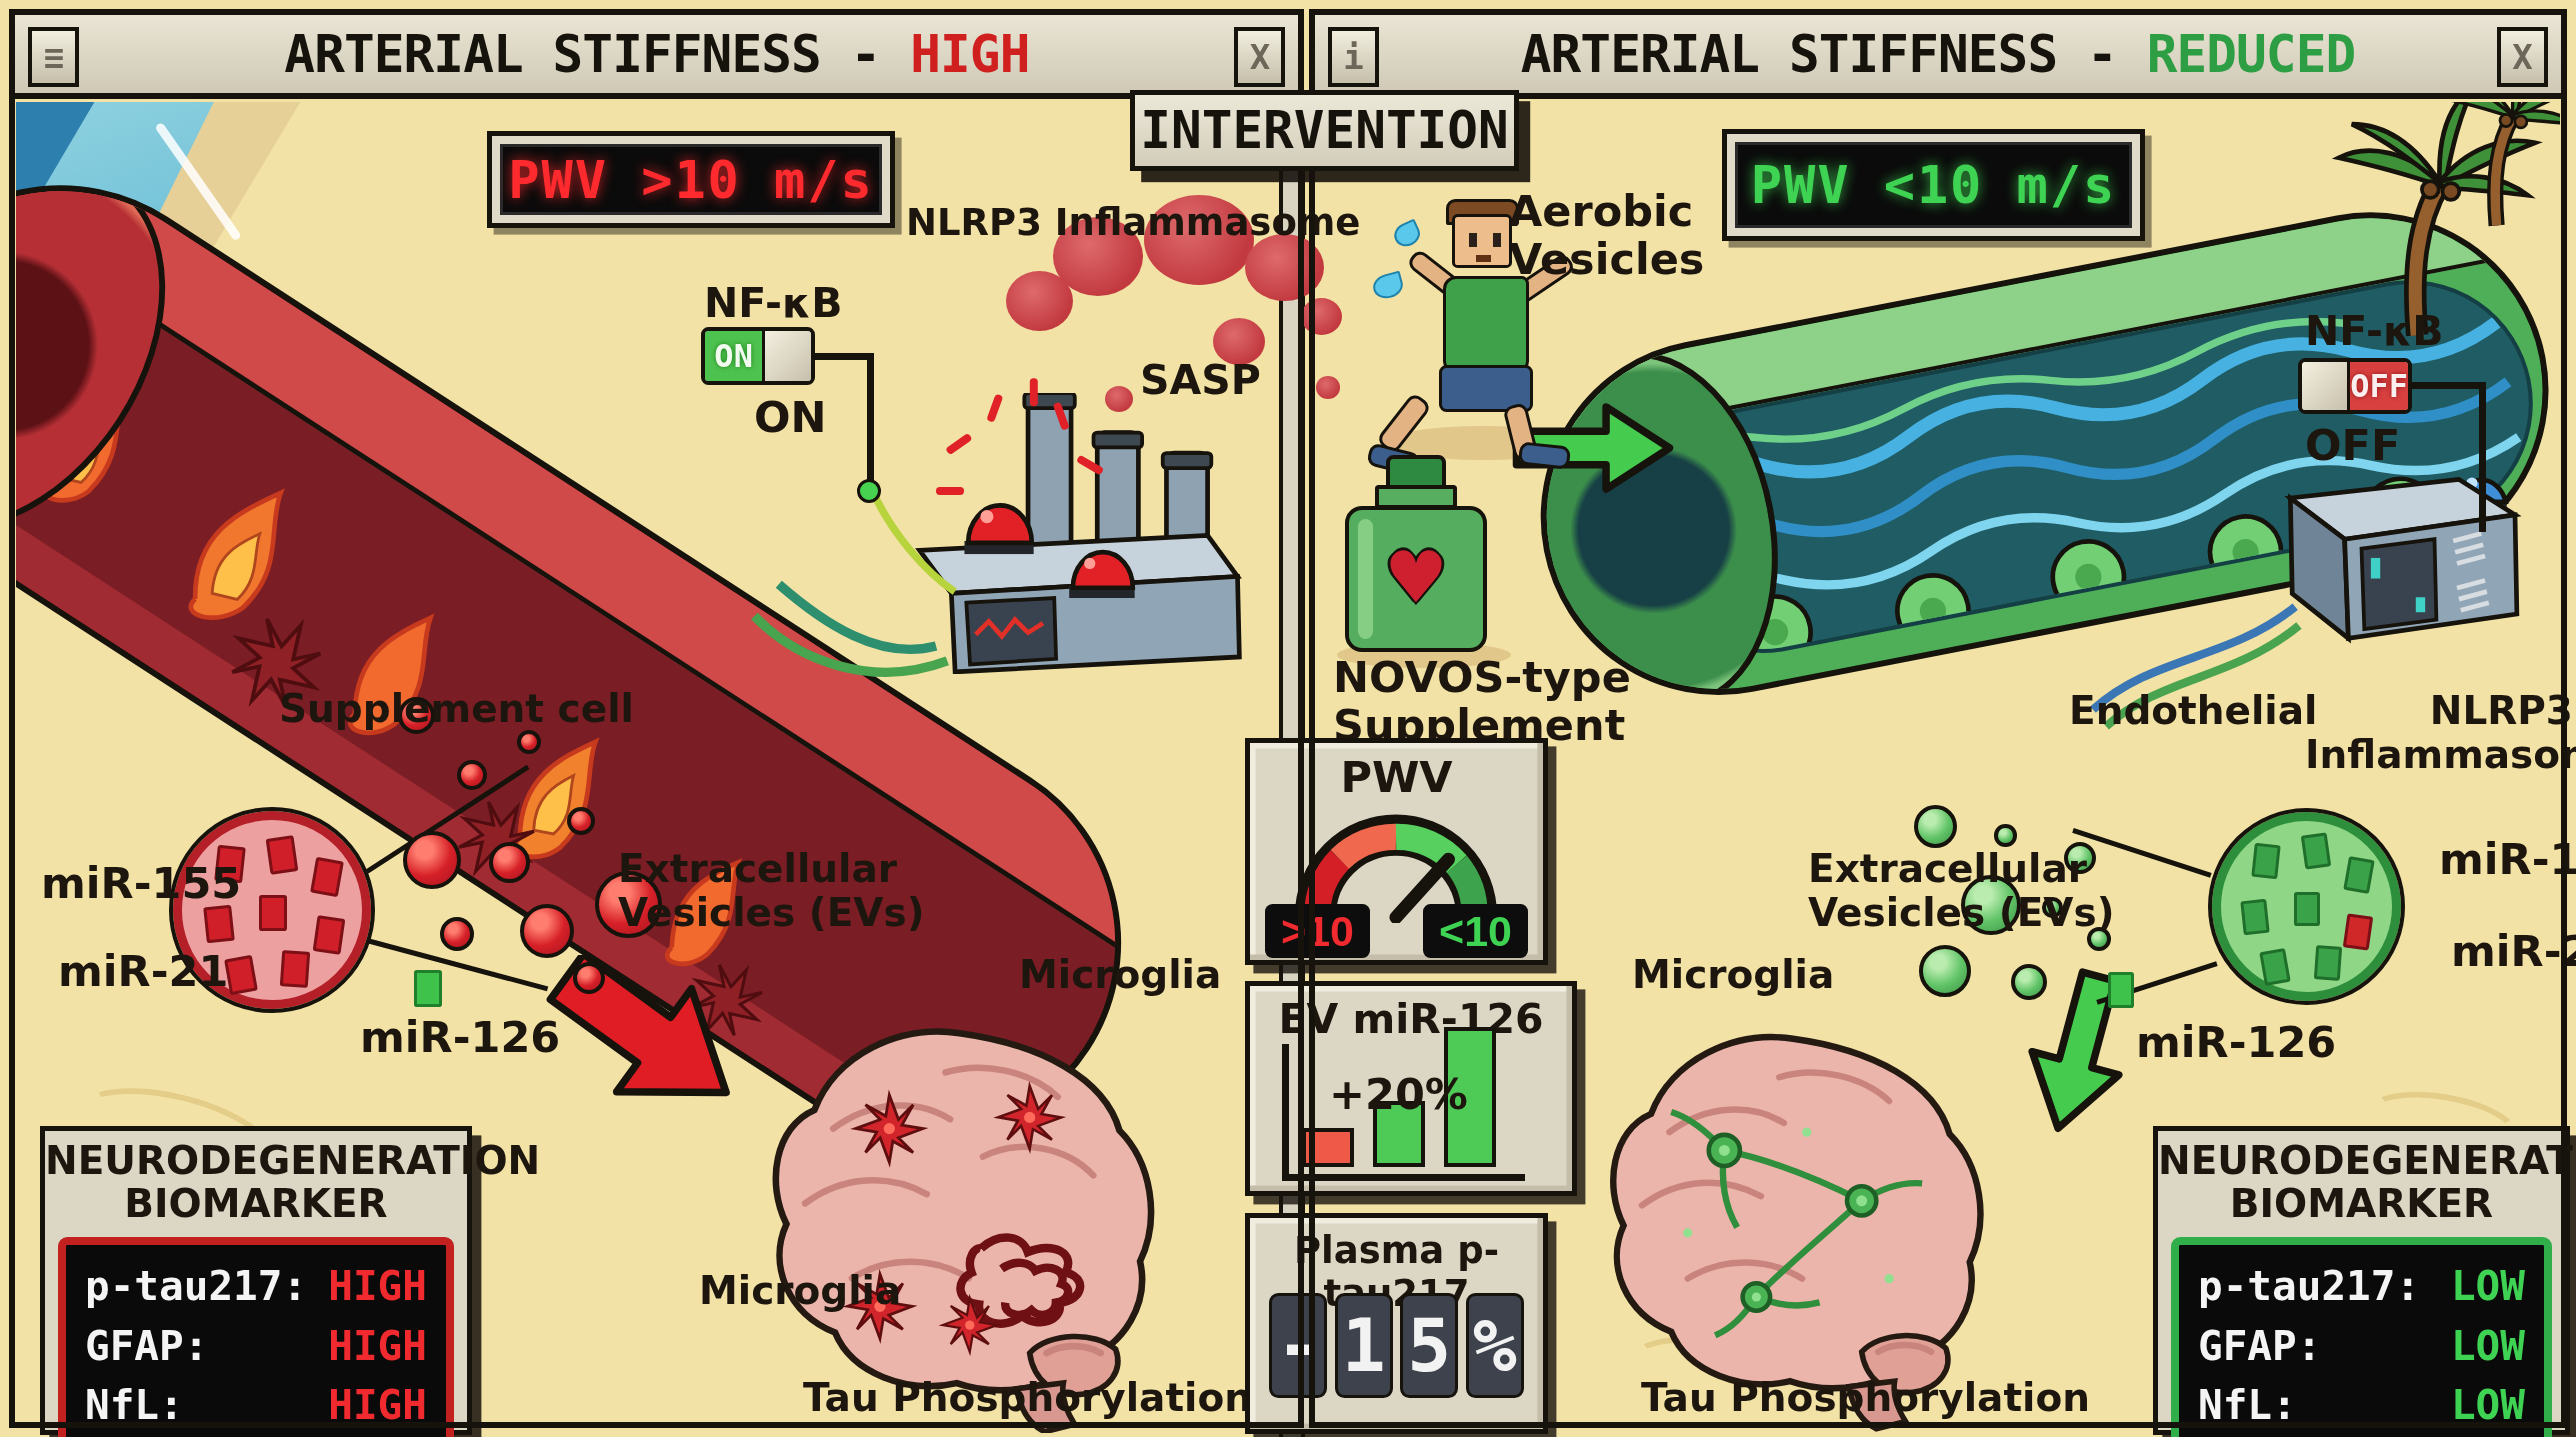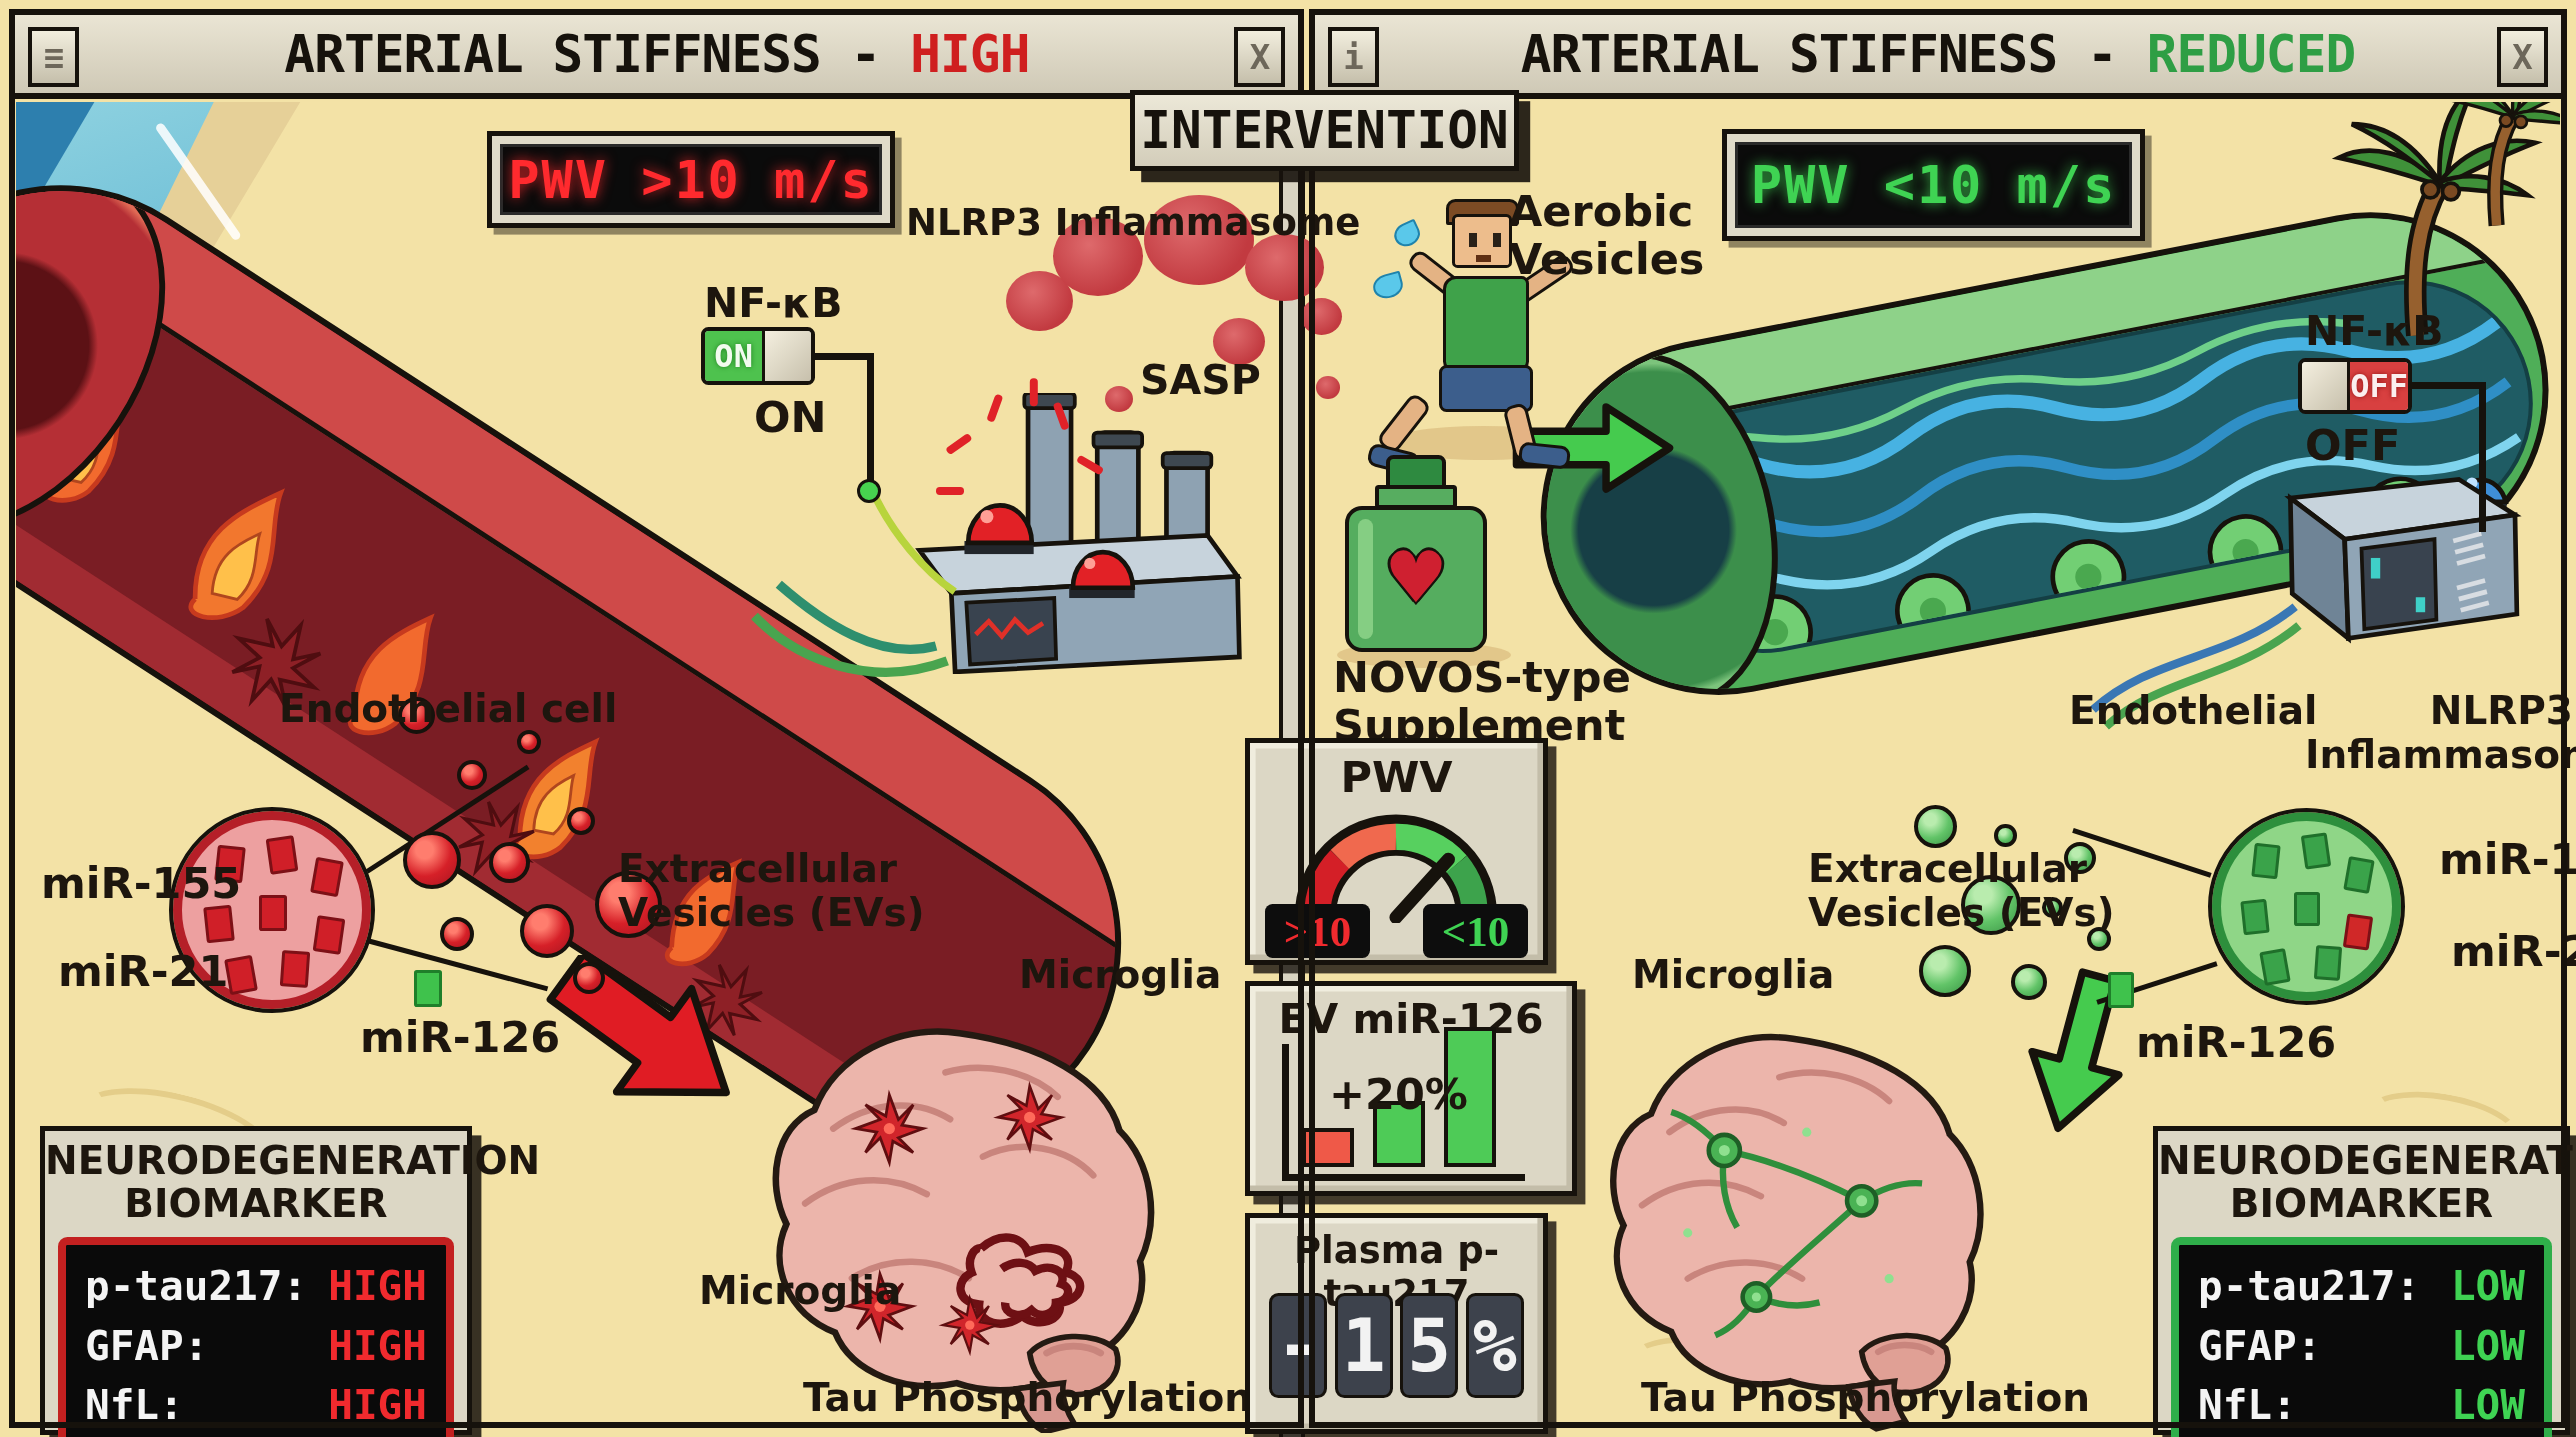--- a/index.html
+++ b/index.html
@@ -33,21 +33,21 @@
   .toggle{position:absolute;display:flex;border:4.7px solid var(--ink);border-radius:7.5px;overflow:hidden;z-index:21;cursor:pointer;background:#ccc}
   .tg-seg{flex:1;display:flex;align-items:center;justify-content:center;font:bold 32px "DejaVu Sans Mono",monospace}
   .tg-on{background:#4ec24e;color:#f2fbef;text-shadow:0 0 5.6px #1f7f1f}
   .tg-off{background:#d84040;color:#fbeeee;text-shadow:0 0 5.6px #8f1414}
   .tg-knob{width:46%;background:linear-gradient(135deg,#f4efdf,#c7c0ac);border-left:3.7px solid var(--ink)}
   .tg-knob.first{border-left:none;border-right:3.7px solid var(--ink)}
   .wireline{position:absolute;background:var(--ink);z-index:12}
   
   .cpanel{position:absolute;background:var(--panel);border:5.6px solid var(--ink);box-shadow:8.4px 8.4px 0 rgba(22,18,12,.8),inset -5.6px -5.6px 0 #c3bda9,inset 5.6px 5.6px 0 #f0edde;z-index:20}
   .cpanel .ttl{position:absolute;left:0;right:0;text-align:center;font-weight:bold;color:#1d160e}
-  .badge{position:absolute;width:105px;height:54px;background:#0d0d0d;border-radius:7.5px;display:flex;align-items:center;justify-content:center;font-family:Liberation Serif, serif;font-weight:bold;font-size:43px;z-index:2}
+  .badge{position:absolute;width:105px;height:54px;background:#0d0d0d;border-radius:7.5px;display:flex;align-items:center;justify-content:center;font-family:Liberation Sans, sans-serif;font-weight:bold;font-size:43px;z-index:2}
   .pole{position:absolute;background:var(--bar);border-left:4.7px solid var(--ink);border-right:4.7px solid var(--ink);z-index:5}
   .sign{position:absolute;background:linear-gradient(#ece8d8,#d3cdba);border:5.6px solid var(--ink);box-shadow:11.2px 11.2px 0 rgba(22,18,12,.9);display:flex;align-items:center;justify-content:center;font-family:"DejaVu Sans Mono",monospace;font-weight:bold;font-size:51px;color:var(--ink);z-index:45}
   
   .bio{position:absolute;background:var(--panel);border:5.6px solid var(--ink);box-shadow:9.4px 9.4px 0 rgba(22,18,12,.85);z-index:22}
   .bio .hd{text-align:center;font-weight:bold;font-size:39px;line-height:1.1;padding-top:9.4px;color:#1d160e}
   .bio .scr{margin:11.2px 13px;background:#0a0a0a;border-radius:9.4px;padding:17px 19px;display:flex;flex-direction:column;gap:11.2px}
   .bio .row{display:flex;justify-content:space-between;font-family:"DejaVu Sans Mono",monospace;font-weight:bold;font-size:41px}
   .bio .row .k{color:#f4f4f4}
   .scr-red{border:8.4px solid #c32020}
   .scr-green{border:8.4px solid #2fae4a}
@@ -220,21 +220,21 @@
   <div class="lbl" style="left:1140px;top:358px;font-size:41px">SASP</div>
 
   <svg class="abs" style="left:0;top:0;z-index:10;pointer-events:none" width="2576" height="1438" viewBox="0 0 2752 1536">
     <path d="M1000,690 C940,706 880,666 832,624" stroke="#2e8f6e" stroke-width="10" fill="none"></path>
     <path d="M1012,706 C932,736 852,706 806,658" stroke="#49a44f" stroke-width="10" fill="none"></path>
     <path d="M930,520 C952,570 990,612 1020,632" stroke="#b8d43c" stroke-width="8" fill="none"></path>
     <path d="M2452,648 C2380,706 2300,700 2236,758" stroke="#3a77b4" stroke-width="9" fill="none"></path>
     <path d="M2456,668 C2386,726 2310,722 2250,776" stroke="#4aa44f" stroke-width="9" fill="none"></path>
   </svg>
 
-  <div class="lbl" style="left:279px;top:687px;font-size:39px">Endothelial cell</div>
+  <div class="lbl" style="left:279px;top:687px;font-size:39px">Supplement cell</div>
   <div class="ev red" style="left:398px;top:697px;width:37px;height:37px"></div>
   <div class="ev red" style="left:457px;top:760px;width:30px;height:30px"></div>
   <div class="ev red" style="left:517px;top:730px;width:24px;height:24px"></div>
   <div class="ev red" style="left:403px;top:831px;width:58px;height:58px"></div>
   <div class="ev red" style="left:489px;top:842px;width:41px;height:41px"></div>
   <div class="ev red" style="left:567px;top:807px;width:28px;height:28px"></div>
   <div class="ev red" style="left:440px;top:917px;width:34px;height:34px"></div>
   <div class="ev red" style="left:520px;top:904px;width:54px;height:54px"></div>
   <div class="ev red" style="left:595px;top:871px;width:67px;height:67px"></div>
   <div class="ev red" style="left:573px;top:962px;width:32px;height:32px"></div>

